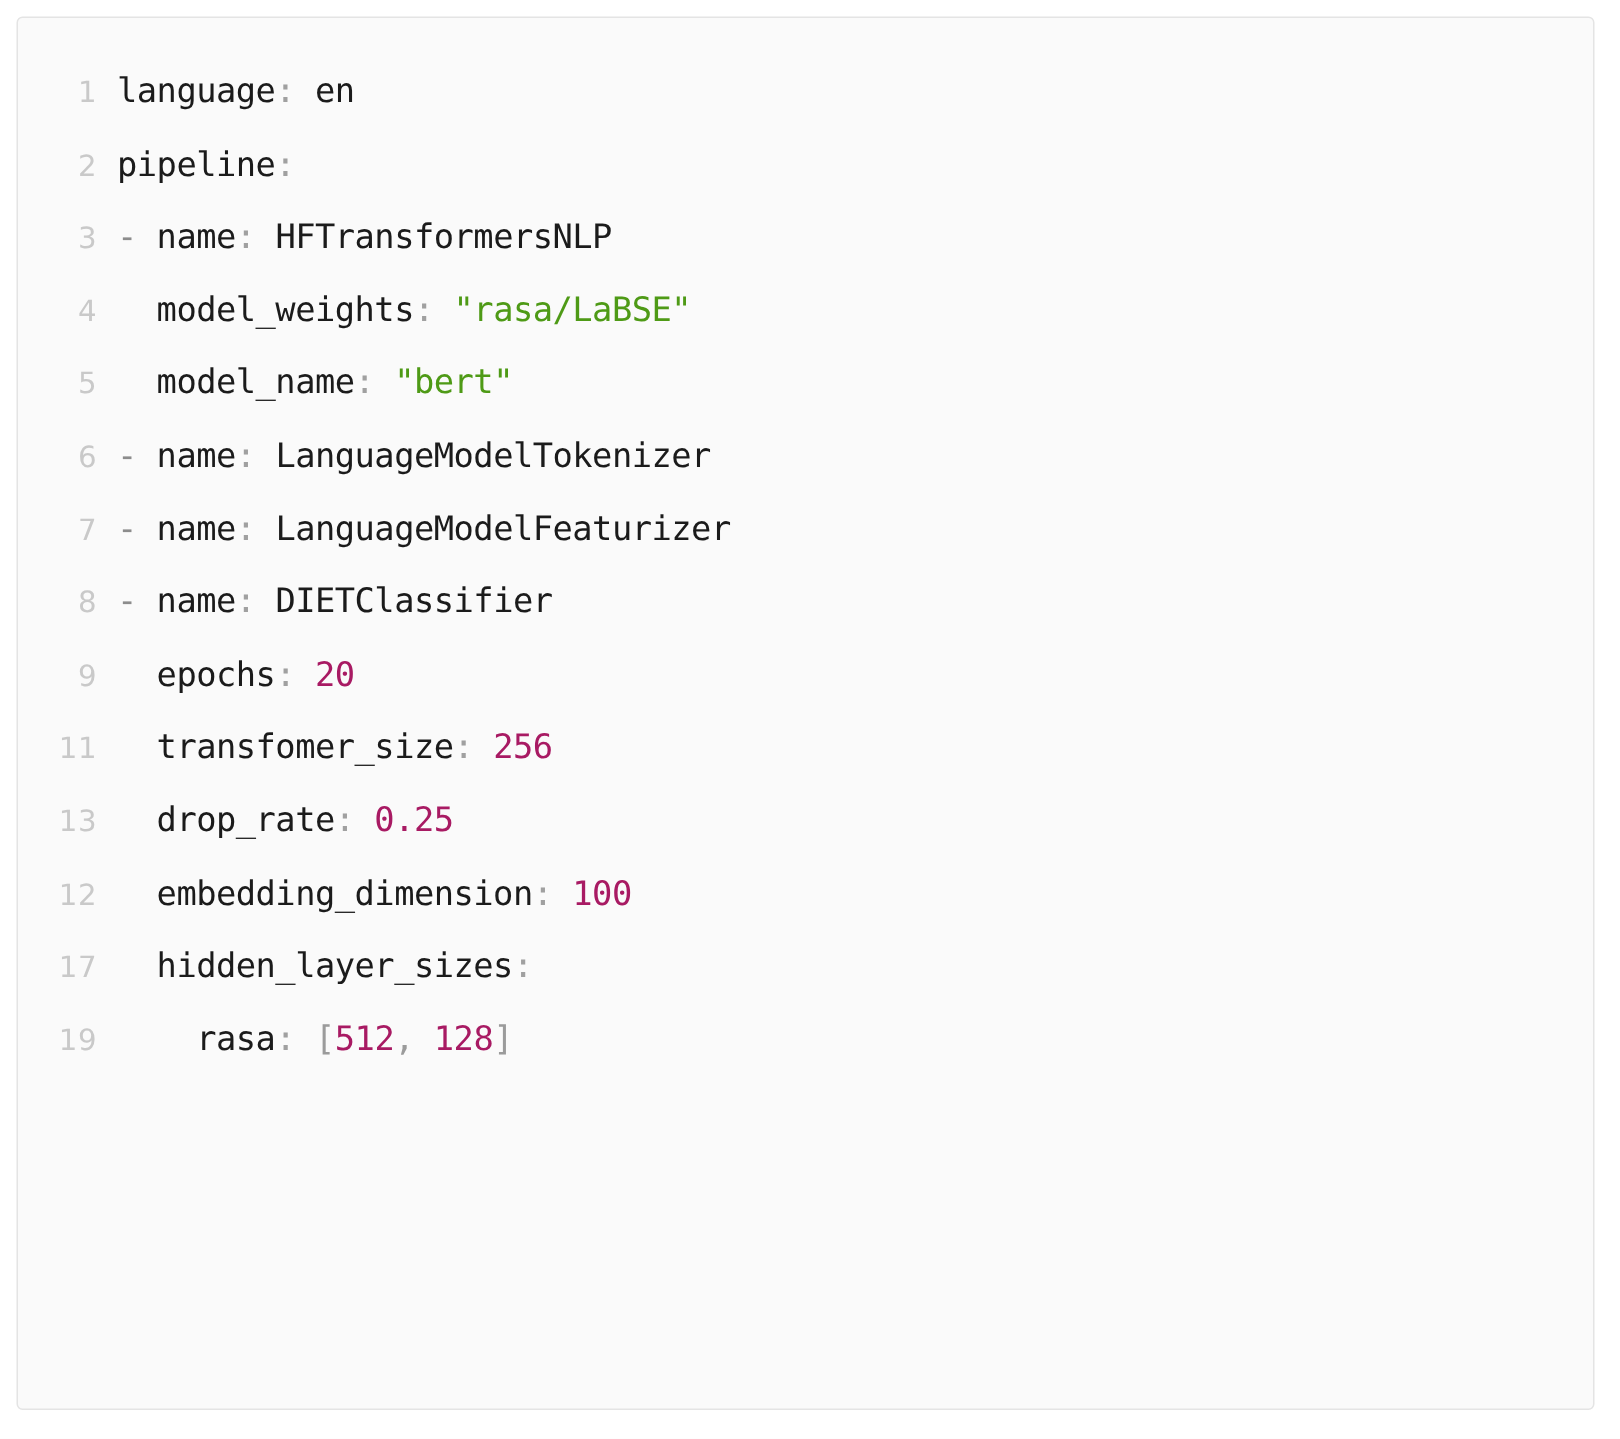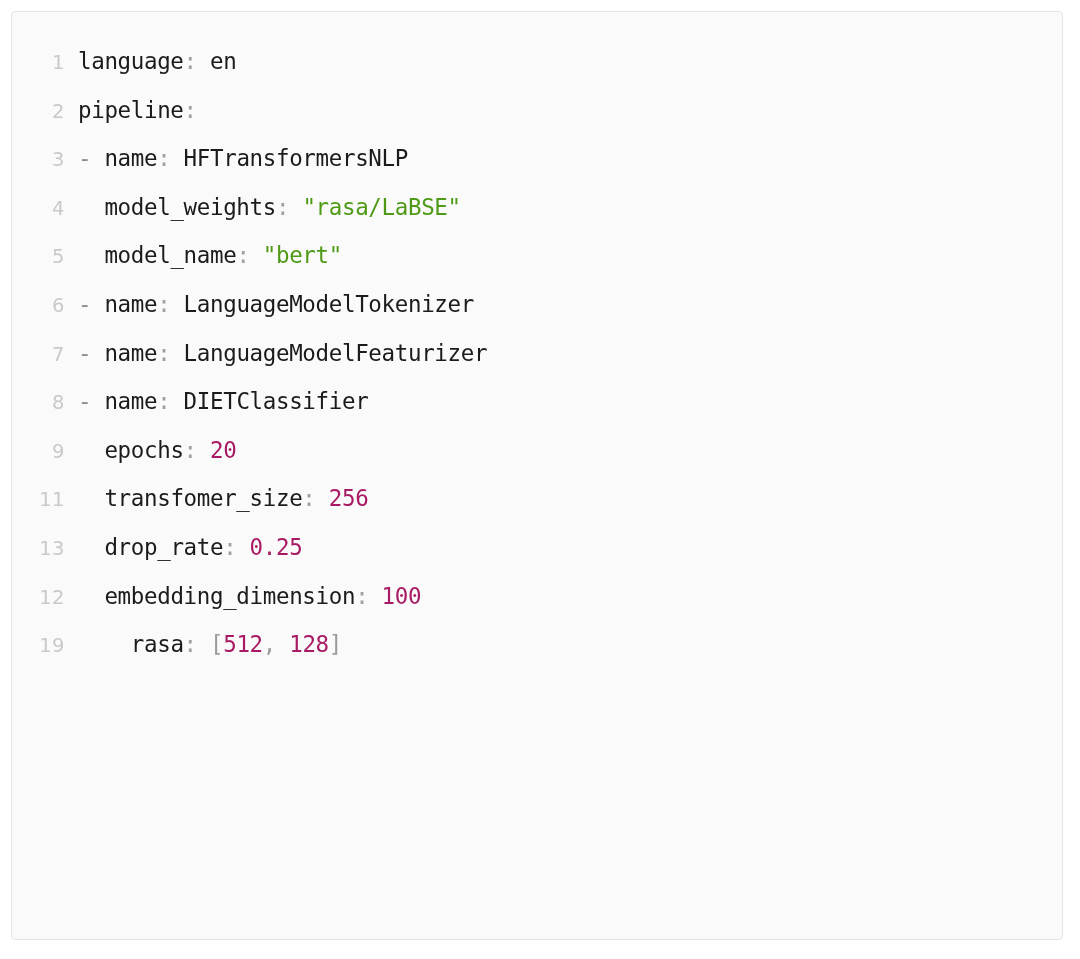--- a/index.html
+++ b/index.html
@@ -90,16 +90,17 @@
         <div class="code-line"><span class="ln">3</span><span class="lc"><span class="t-dash">- </span><span class="t-key">name</span><span class="t-punct">:</span><span class="t-plain"> HFTransformersNLP</span></span></div>
         <div class="code-line"><span class="ln">4</span><span class="lc"><span class="t-plain">  </span><span class="t-key">model_weights</span><span class="t-punct">:</span><span class="t-plain"> </span><span class="t-str">"rasa/LaBSE"</span></span></div>
         <div class="code-line"><span class="ln">5</span><span class="lc"><span class="t-plain">  </span><span class="t-key">model_name</span><span class="t-punct">:</span><span class="t-plain"> </span><span class="t-str">"bert"</span></span></div>
         <div class="code-line"><span class="ln">6</span><span class="lc"><span class="t-dash">- </span><span class="t-key">name</span><span class="t-punct">:</span><span class="t-plain"> LanguageModelTokenizer</span></span></div>
         <div class="code-line"><span class="ln">7</span><span class="lc"><span class="t-dash">- </span><span class="t-key">name</span><span class="t-punct">:</span><span class="t-plain"> LanguageModelFeaturizer</span></span></div>
         <div class="code-line"><span class="ln">8</span><span class="lc"><span class="t-dash">- </span><span class="t-key">name</span><span class="t-punct">:</span><span class="t-plain"> DIETClassifier</span></span></div>
         <div class="code-line"><span class="ln">9</span><span class="lc"><span class="t-plain">  </span><span class="t-key">epochs</span><span class="t-punct">:</span><span class="t-plain"> </span><span class="t-num">20</span></span></div>
         <div class="code-line"><span class="ln">11</span><span class="lc"><span class="t-plain">  </span><span class="t-key">transfomer_size</span><span class="t-punct">:</span><span class="t-plain"> </span><span class="t-num">256</span></span></div>
         <div class="code-line"><span class="ln">13</span><span class="lc"><span class="t-plain">  </span><span class="t-key">drop_rate</span><span class="t-punct">:</span><span class="t-plain"> </span><span class="t-num">0.25</span></span></div>
         <div class="code-line"><span class="ln">12</span><span class="lc"><span class="t-plain">  </span><span class="t-key">embedding_dimension</span><span class="t-punct">:</span><span class="t-plain"> </span><span class="t-num">100</span></span></div>
+        <div class="code-line"><span class="ln">17</span><span class="lc"><span class="t-plain">  </span><span class="t-key">hidden_layer_sizes</span><span class="t-punct">:</span></span></div>
         <div class="code-line"><span class="ln">19</span><span class="lc"><span class="t-plain">    </span><span class="t-key">rasa</span><span class="t-punct">:</span><span class="t-plain"> </span><span class="t-brk">[</span><span class="t-num">512</span><span class="t-brk">, </span><span class="t-num">128</span><span class="t-brk">]</span></span></div>
       </div>
   </div>
 </div>
 
 </body></html>

